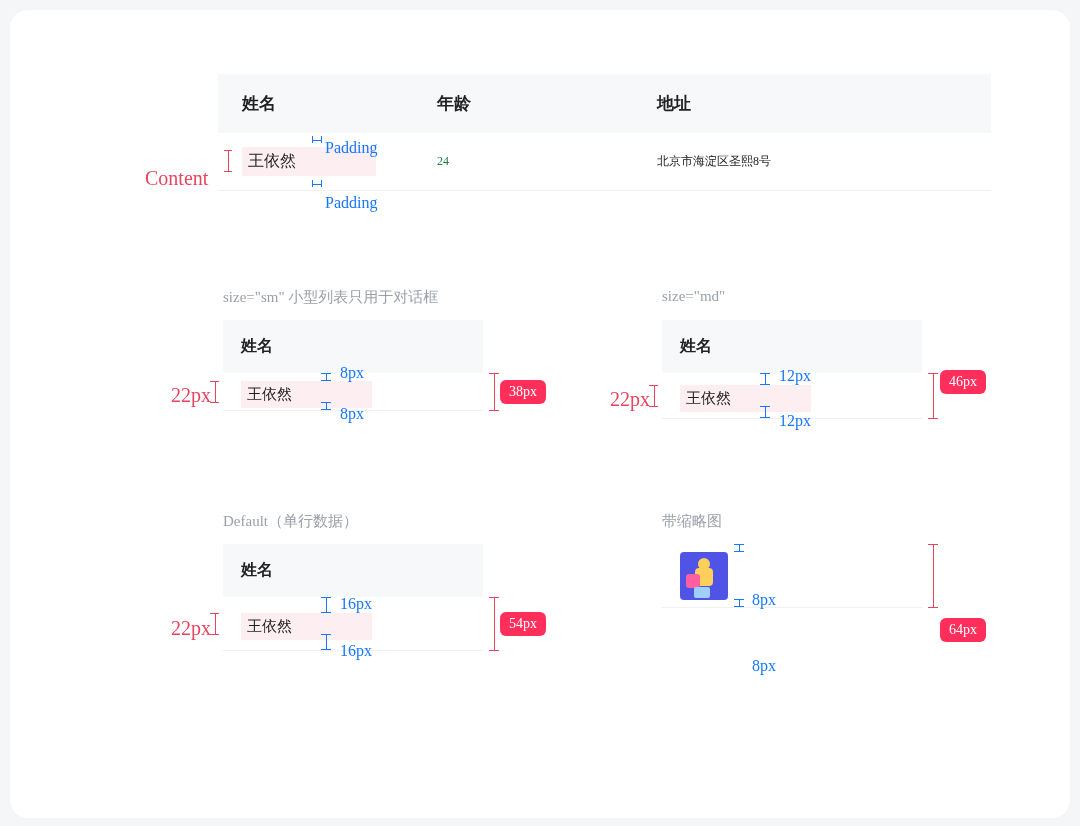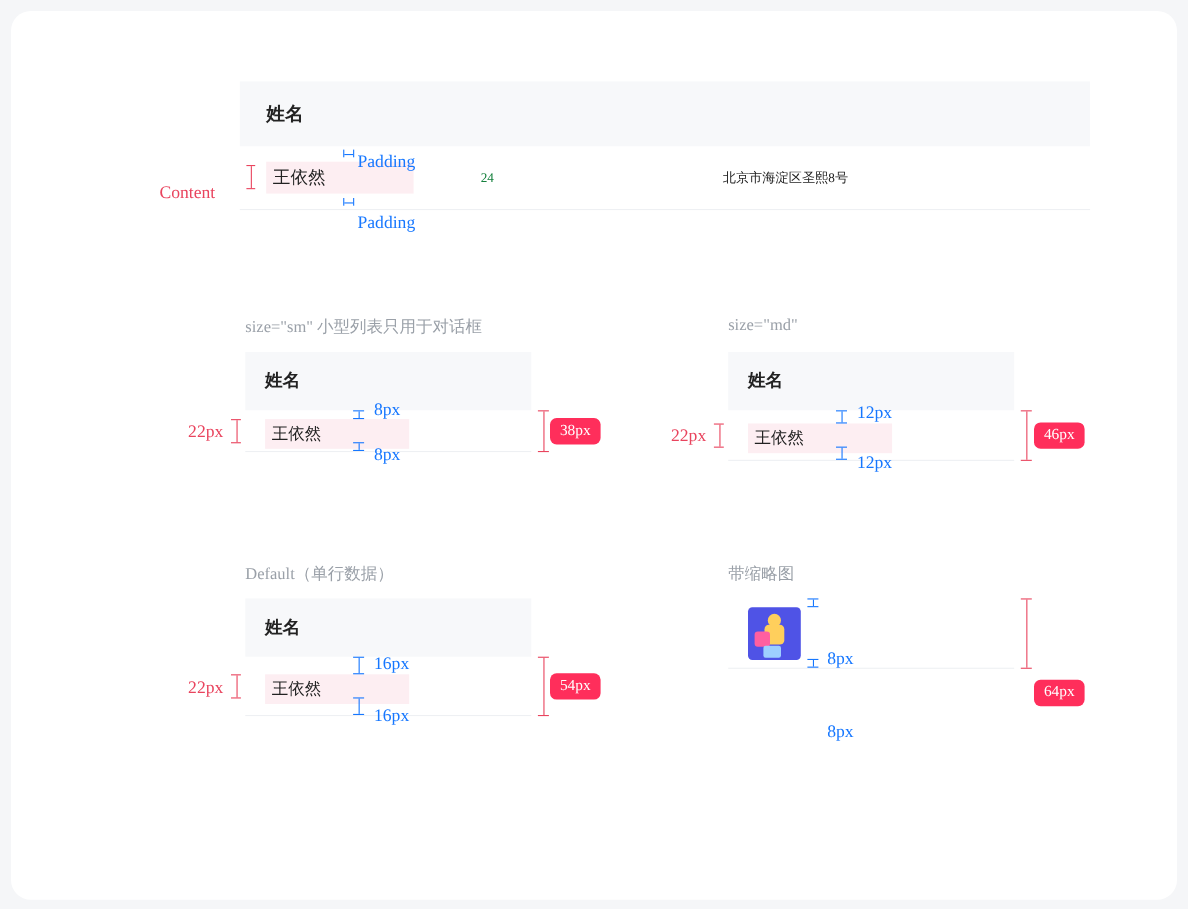--- a/index.html
+++ b/index.html
@@ -76,21 +76,21 @@
     border-right: 1px solid #1677ff;
     height: 7px;
     width: 10px;
   }
   .ibeam-v:after {
     content:"";
     position:absolute; left:0; right:0; top:50%;
     border-top:1px solid #1677ff;
   }
 
-  .label-pink { color:#e9445e; font-size:16px; position:absolute; }
+  .label-pink { color:#e9445e; font-size:20px; position:absolute; }
   .label-blue { color:#1677ff; font-size:16px; position:absolute; }
   .label-grey { color:#9aa0a8; font-size:15px; position:absolute; }
 
   .right-beam {
     position:absolute;
     border-top:1px solid #e9445e;
     border-bottom:1px solid #e9445e;
     width:10px;
     right:-16px;
   }
@@ -171,20 +171,22 @@
 </style>
 </head>
 <body>
 
 <div class="canvas">
   <div class="inner">
 
     <div class="main-table">
       <div class="thead">
         <div class="main-col-1">姓名</div>
+        <div class="main-col-2">年龄</div>
+        <div class="main-col-3">地址</div>
       </div>
 
       <div class="main-row">
         <div class="name-cell">
           <span class="name-hl">王依然</span>
 
           
           <span class="ibeam-h" style="left:-18px; top:3px; height:22px;"></span>
 
           
@@ -223,21 +225,21 @@
         <span class="name-hl2">王依然</span>
         <span class="ibeam-lead" style="left:-13px; top:12px; height:22px;"></span>
         <span class="ibeam-pad" style="left:98px; top:0; height:12px;"></span>
         <span class="ibeam-pad" style="left:98px; bottom:0; height:12px;"></span>
         <span class="right-beam" style="top:0; height:46px;"></span>
       </div>
     </div>
     <span class="label-pink" style="top:326px; left:546px;">22px</span>
     <span class="label-blue" style="top:305px; left:715px;">12px</span>
     <span class="label-blue" style="top:350px; left:715px;">12px</span>
-    <span class="chip" style="top:322px; left:876px;">46px</span>
+    <span class="chip" style="top:308px; left:876px;">46px</span>
 
     <span class="label-grey" style="top:450px; left:159px;">Default（单行数据）</span>
     <div class="spec def" style="top:482px; left:159px;">
       <div class="thead">姓名</div>
       <div class="row row-h">
         <span class="name-hl2">王依然</span>
         <span class="ibeam-lead" style="left:-13px; top:16px; height:22px;"></span>
         <span class="ibeam-pad" style="left:98px; top:0; height:16px;"></span>
         <span class="ibeam-pad" style="left:98px; bottom:0; height:16px;"></span>
         <span class="right-beam" style="top:0; height:54px;"></span>

